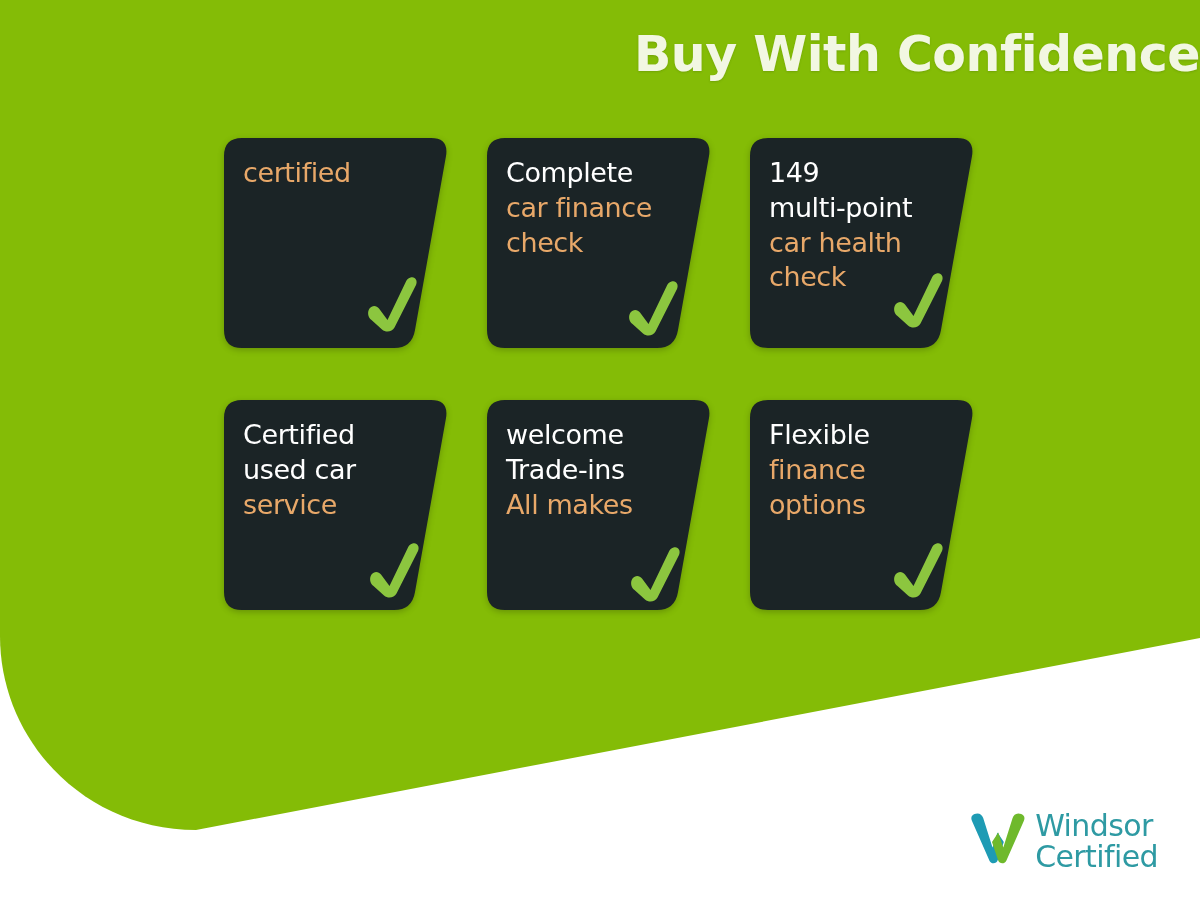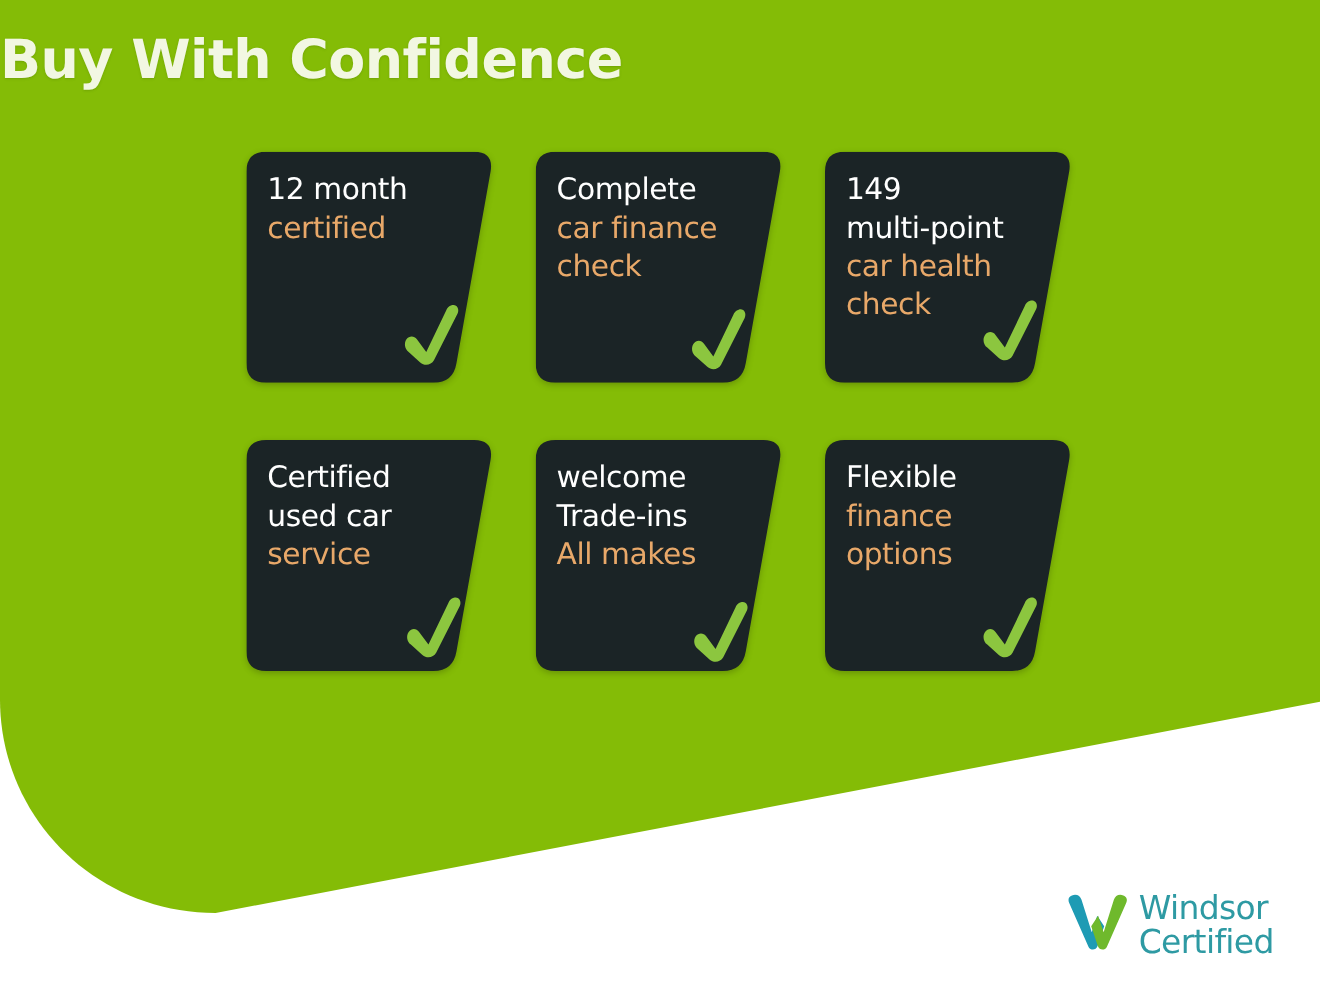--- a/index.html
+++ b/index.html
@@ -25,21 +25,21 @@
     height: 900px;
     z-index: 0;
   }
 
   
   #page-title {
     position: absolute;
     top: 26px;
     left: 0;
     width: 1200px;
-    text-align: left;
+    text-align: right;
     z-index: 3;
     font-size: 49px;
     font-weight: bold;
     letter-spacing: -0.5px;
     color: #f2f7e2;
     font-family: "DejaVu Sans", sans-serif;
     text-shadow: 0 1px 2px rgba(60,95,0,0.25);
   }
 
   
@@ -133,21 +133,20 @@
 
   <div id="page-title">Buy With Confidence</div>
 
   <div id="card-grid">
 
     <div class="feature-card" data-idx="0">
       <svg class="card-shape" viewBox="0 0 225 210" aria-hidden="true">
         <path d="M18,0 L207,0 Q225,0 222,18 L191,192 Q188,210 170,210 L18,210 Q0,210 0,192 L0,18 Q0,0 18,0 Z" fill="#1b2426"></path>
       </svg>
       <div class="card-text">
-        <span class="line-white">12 month</span>
         <span class="line-accent">certified</span>
       </div>
       <svg class="check-icon" viewBox="0 0 56 66" aria-hidden="true">
         <path d="M6.5,36.5 C4,40 5,45.5 8.5,48 L19,57.5 C23,61 29,60 31.5,55.5 L53,13 C55,8.5 52,4 47.5,5.5 C45,6.2 43.5,8 42.5,10.5 L24.5,48 L16,36.5 C13.5,33 9,33 6.5,36.5 Z" fill="#8cc63f"></path>
       </svg>
     </div>
 
     <div class="feature-card" data-idx="1">
       <svg class="card-shape" viewBox="0 0 225 210" aria-hidden="true">
         <path d="M18,0 L207,0 Q225,0 222,18 L191,192 Q188,210 170,210 L18,210 Q0,210 0,192 L0,18 Q0,0 18,0 Z" fill="#1b2426"></path>

